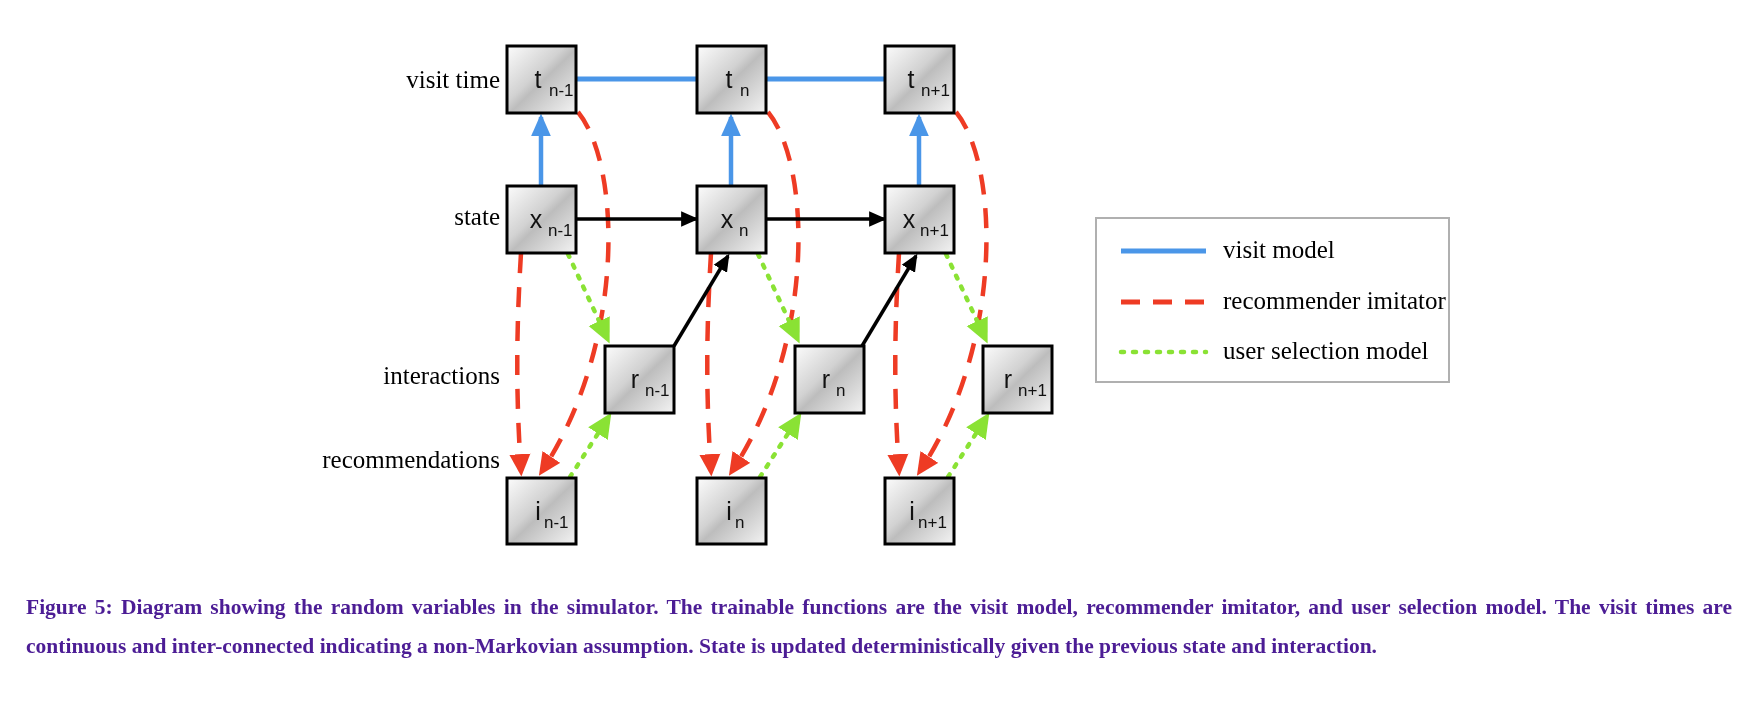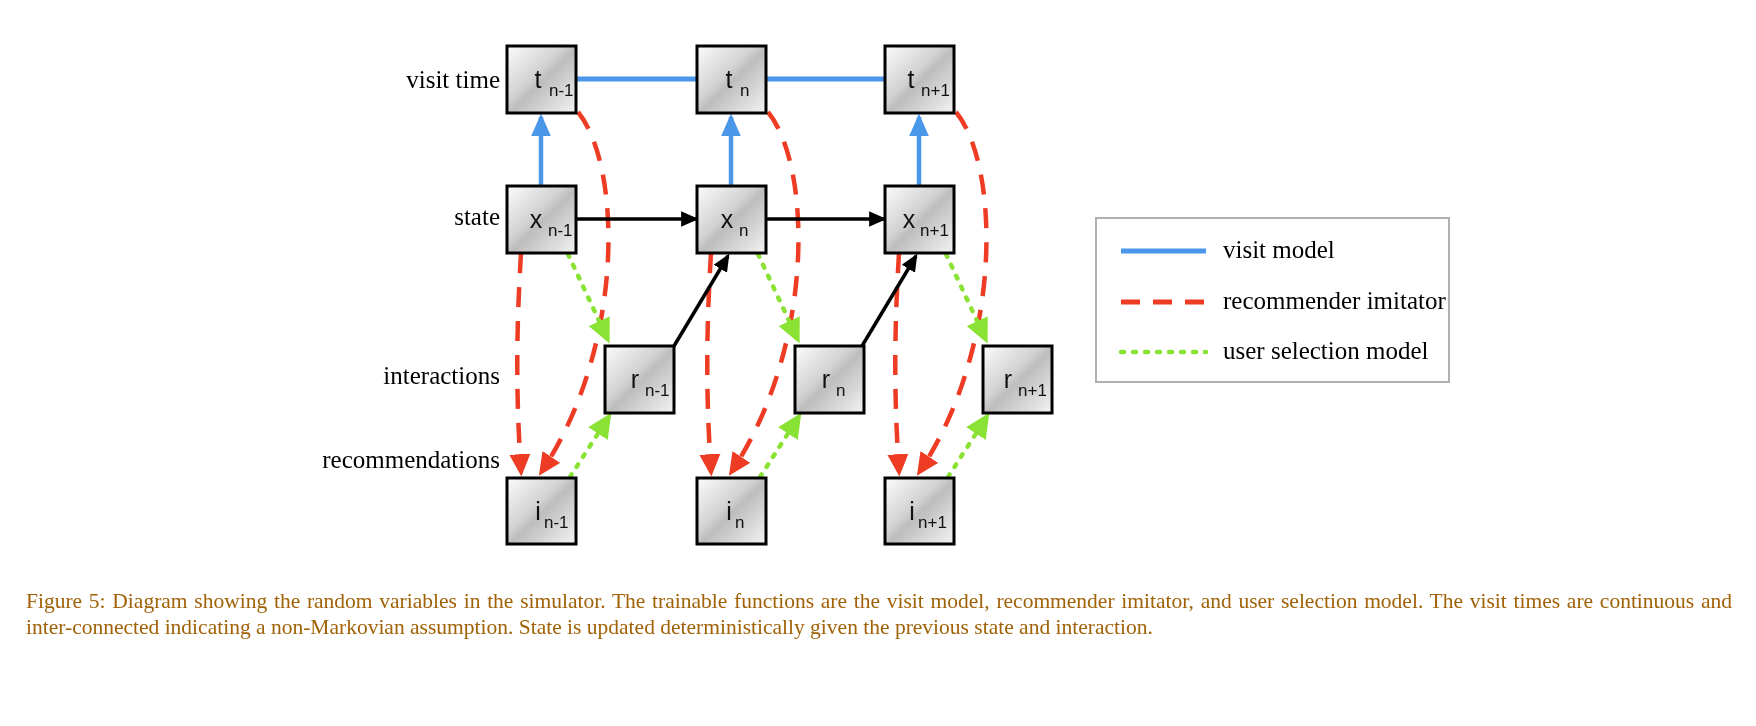--- a/index.html
+++ b/index.html
@@ -61,25 +61,25 @@
     fill: #ffffff;
     stroke: #b0b0b0;
     stroke-width: 2;
   }
   .caption {
     position: absolute;
     left: 26px;
     top: 572px;
     width: 1706px;
     font-family: "Liberation Serif", serif;
-    font-weight: normal;
+    font-weight: bold;
     font-size: 21.5px;
-    line-height: 26px;
+    line-height: 39px;
     text-align: justify;
-    color: #a16207;
+    color: #4c1d95;
   }
 </style>
 </head>
 <body>
 
 <div id="figure-root">
 
   <svg id="diagram-svg" viewBox="0 0 1756 726">
     <defs>
       <linearGradient id="nodeGrad" x1="0" y1="0" x2="1" y2="1">

